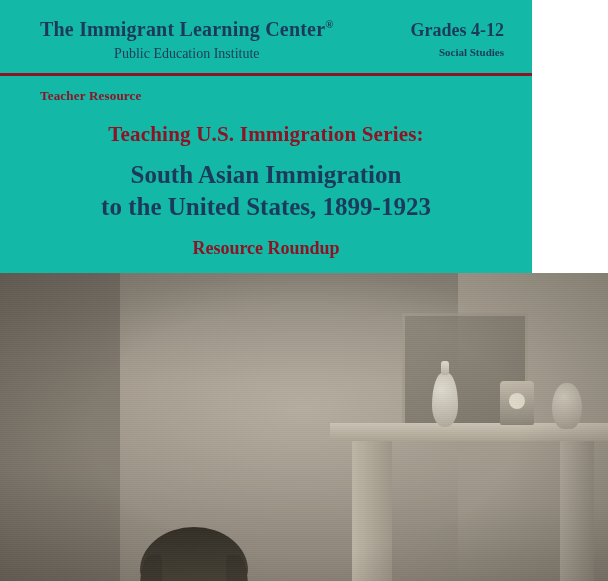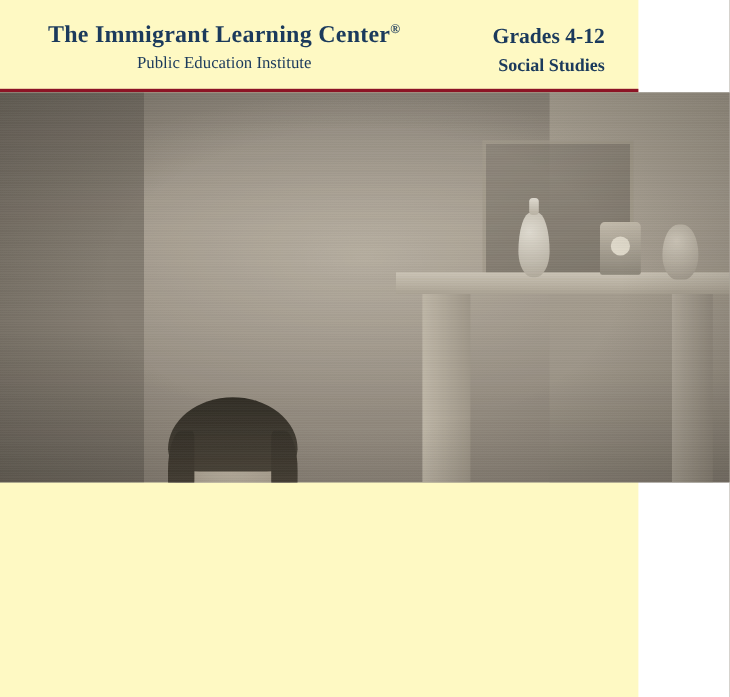--- a/index.html
+++ b/index.html
@@ -11,21 +11,21 @@
     height: 581px;
     overflow: hidden;
     background: #ffffff;
     font-family: "Liberation Serif", serif;
   }
 
   .page {
     position: relative;
     width: 532px;
     height: 581px;
-    background: #fef9c3;
+    background: #14b8a6;
   }
 
   
   .header {
     display: flex;
     align-items: flex-start;
     justify-content: space-between;
     padding: 18px 28px 10px 40px;
     box-sizing: border-box;
   }
@@ -64,21 +64,21 @@
   .grade-line {
     font-family: "Liberation Serif", serif;
     font-weight: bold;
     font-size: 18px;
     color: #1b3a5c;
     line-height: 1.2;
   }
   .subject-line {
     font-family: "Liberation Serif", serif;
     font-weight: bold;
-    font-size: 15px;
+    font-size: 11px;
     color: #1b3a5c;
     margin-top: 4px;
     line-height: 1.2;
   }
 
   .rule {
     height: 3px;
     background: #8c1425;
     width: 100%;
   }
@@ -264,20 +264,29 @@
       <div class="org-sub">Public Education Institute</div>
     </div>
     <div class="grade-block">
       <div class="grade-line">Grades 4-12</div>
       <div class="subject-line">Social Studies</div>
     </div>
   </div>
 
   <div class="rule"></div>
 
+  <div class="title-area">
+    <div class="teacher-resource">Teacher Resource</div>
+    <div class="series-title">Teaching U.S. Immigration Series:</div>
+    <div class="main-title">
+      <span class="l1">South Asian Immigration</span>
+      <span class="l2">to the United States, 1899-1923</span>
+    </div>
+    <div class="subtitle">Resource Roundup</div>
+  </div>
 
   <div class="photo">
     <div class="photo-canvas"></div>
     <div class="wall-left"></div>
     <div class="wall-right"></div>
     <div class="frame-art"></div>
     <div class="mantel"></div>
     <div class="mantel-col"></div>
     <div class="mantel-col2"></div>
     <div class="decanter"></div>

